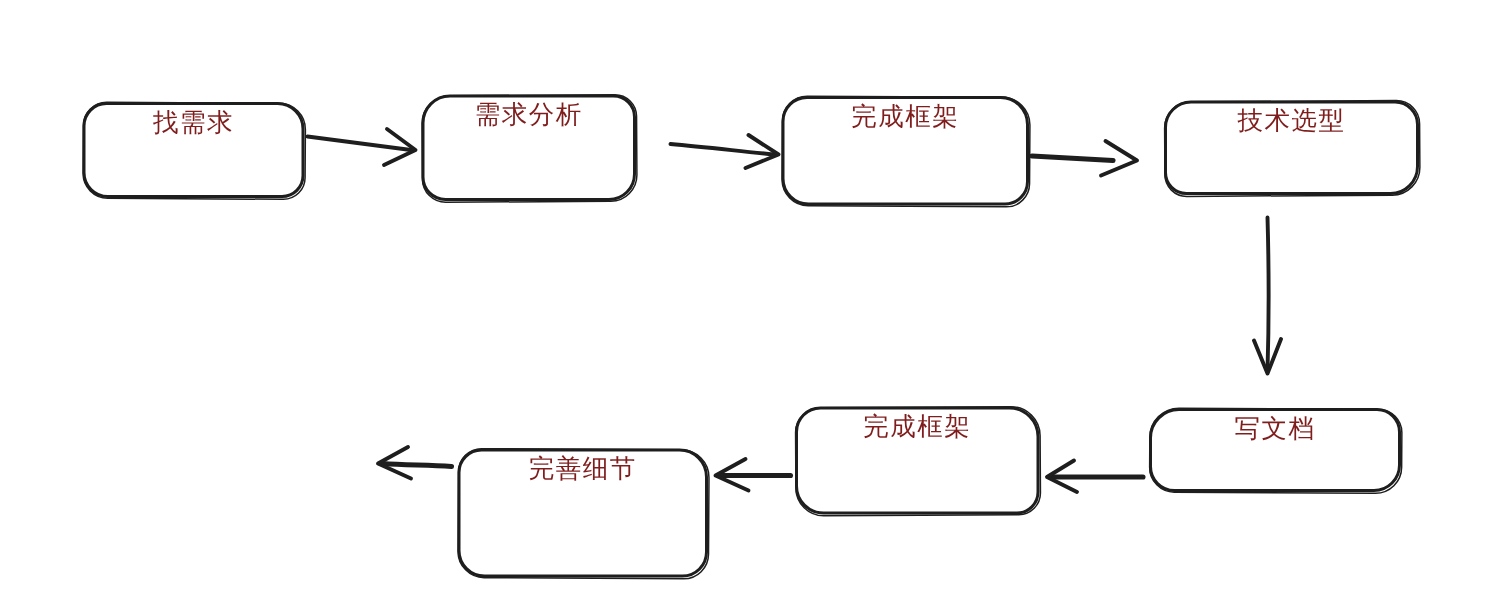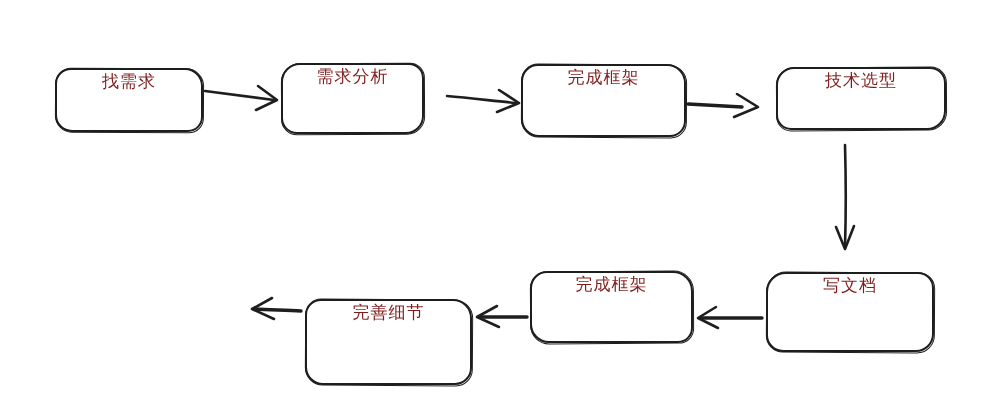--- a/index.html
+++ b/index.html
@@ -45,21 +45,21 @@
     border: 1.5px solid #1e1e1e;
     border-radius: inherit;
     transform: rotate(.35deg);
     pointer-events: none;
   }
   .node:nth-of-type(even)::before { transform: rotate(-.35deg); }
   .n1 { left: 55px;  top: 68px;  width: 148px; height: 64px; border-radius: 16px 18px 15px 17px; }
   .n2 { left: 281px; top: 63px;  width: 143px; height: 71px; border-radius: 19px 15px 18px 16px; }
   .n3 { left: 521px; top: 64px;  width: 165px; height: 73px; border-radius: 17px 19px 16px 18px; }
   .n4 { left: 776px; top: 67px;  width: 170px; height: 63px; border-radius: 18px 16px 19px 15px; }
-  .n5 { left: 766px; top: 272px; width: 168px; height: 80px; border-radius: 20px 16px 18px 17px; }
+  .n5 { left: 766px; top: 272px; width: 168px; height: 56px; border-radius: 20px 16px 18px 17px; }
   .n6 { left: 530px; top: 271px; width: 163px; height: 72px; border-radius: 17px 20px 15px 19px; }
   .n7 { left: 305px; top: 272px; width: 167px; height: 86px; border-radius: 16px 19px 17px 18px; margin-top: 27px; }
   .n8 { left: 52px;  top: 272px; width: 196px; height: 83px; border-radius: 18px 17px 20px 16px; }
 </style>
 </head>
 <body>
 
 <div class="canvas">
 
   <svg class="arrows" viewBox="0 0 991 410" xmlns="http://www.w3.org/2000/svg">

